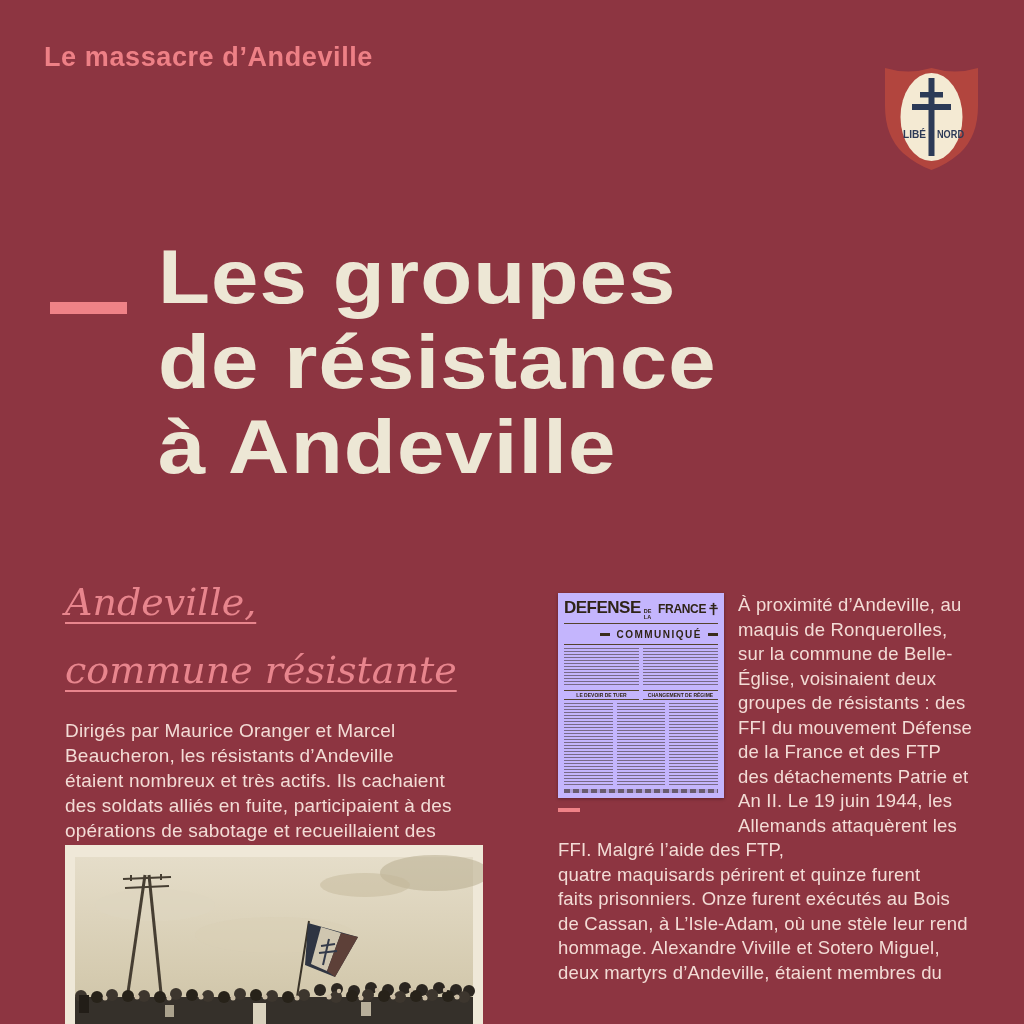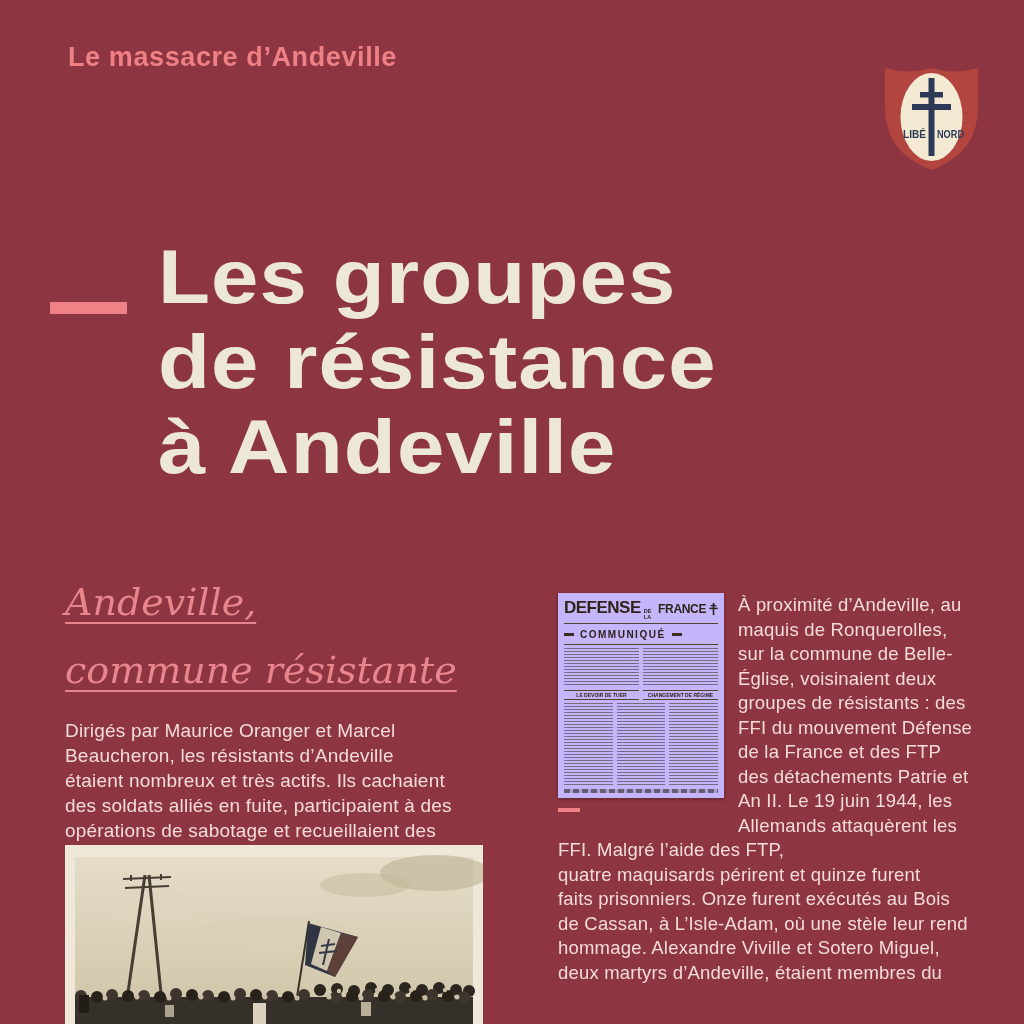--- a/index.html
+++ b/index.html
@@ -1,20 +1,20 @@
 <!DOCTYPE html>
 <html><head>
 <meta charset="utf-8">
 <style>
   html,body{margin:0;padding:0;}
   body{width:1024px;height:1024px;overflow:hidden;background:#8d3541;
        font-family:"Liberation Sans",sans-serif;position:relative;}
   .page{position:absolute;inset:0;width:1024px;height:1024px;background:#8d3541;}
 
-  .kicker{position:absolute;left:68px;top:42px;font-size:27px;font-weight:700;
+  .kicker{position:absolute;left:44px;top:42px;font-size:27px;font-weight:700;
           letter-spacing:.6px;color:#ee8086;}
 
   .badge{position:absolute;left:882px;top:58px;width:99px;height:114px;}
 
   .title-dash{position:absolute;left:50px;top:302px;width:77px;height:12px;background:#ef8287;}
   h1.main-title{position:absolute;left:158px;top:234px;margin:0;
       font-size:76px;line-height:85px;font-weight:700;color:#ede7d5;
       white-space:pre-line;transform:scaleX(1.12);transform-origin:0 0;letter-spacing:1px;}
 
   .col{position:absolute;top:568px;width:462px;}
@@ -34,21 +34,21 @@
   figure.np-fig{float:left;width:166px;margin:0 14px 20px 0;padding:0;}
   .newspaper{width:166px;height:205px;background:#c4b5fd;box-sizing:border-box;
       padding:5px 6px;display:flex;flex-direction:column;gap:3px;
       box-shadow:0 1px 3px rgba(0,0,0,.35);color:#2f2417;overflow:hidden;}
   .np-masthead{display:flex;align-items:baseline;gap:3px;height:22px;}
   .np-t1{font-size:17px;font-weight:700;letter-spacing:-.5px;}
   .np-t2{font-size:5.5px;font-weight:700;}
   .np-t3{font-size:12px;font-weight:700;letter-spacing:-.3px;}
   .np-cross{margin-left:auto;align-self:center;}
   .np-rule{height:1px;background:#54432c;}
-  .np-comm{display:flex;align-items:center;justify-content:flex-start;gap:6px;
+  .np-comm{display:flex;align-items:center;justify-content:flex-end;gap:6px;
       font-size:10px;font-weight:700;letter-spacing:1.5px;height:14px;}
   .np-dash{display:inline-block;width:10px;height:3px;background:#3a2d1c;}
   .np-cols{display:flex;gap:4px;}
   .np-cols.h38{height:38px;}
   .np-cols.grow{flex:1;}
   .np-fake{flex:1;background:repeating-linear-gradient(to bottom,
       rgba(45,32,18,.5) 0 1px, rgba(45,32,18,0) 1px 3px);}
   .np-subheads{display:flex;gap:4px;height:11px;align-items:center;}
   .np-subheads span{flex:1;font-size:5px;font-weight:700;text-align:center;
       border-top:1px solid #54432c;border-bottom:1px solid #54432c;padding:1px 0;}

